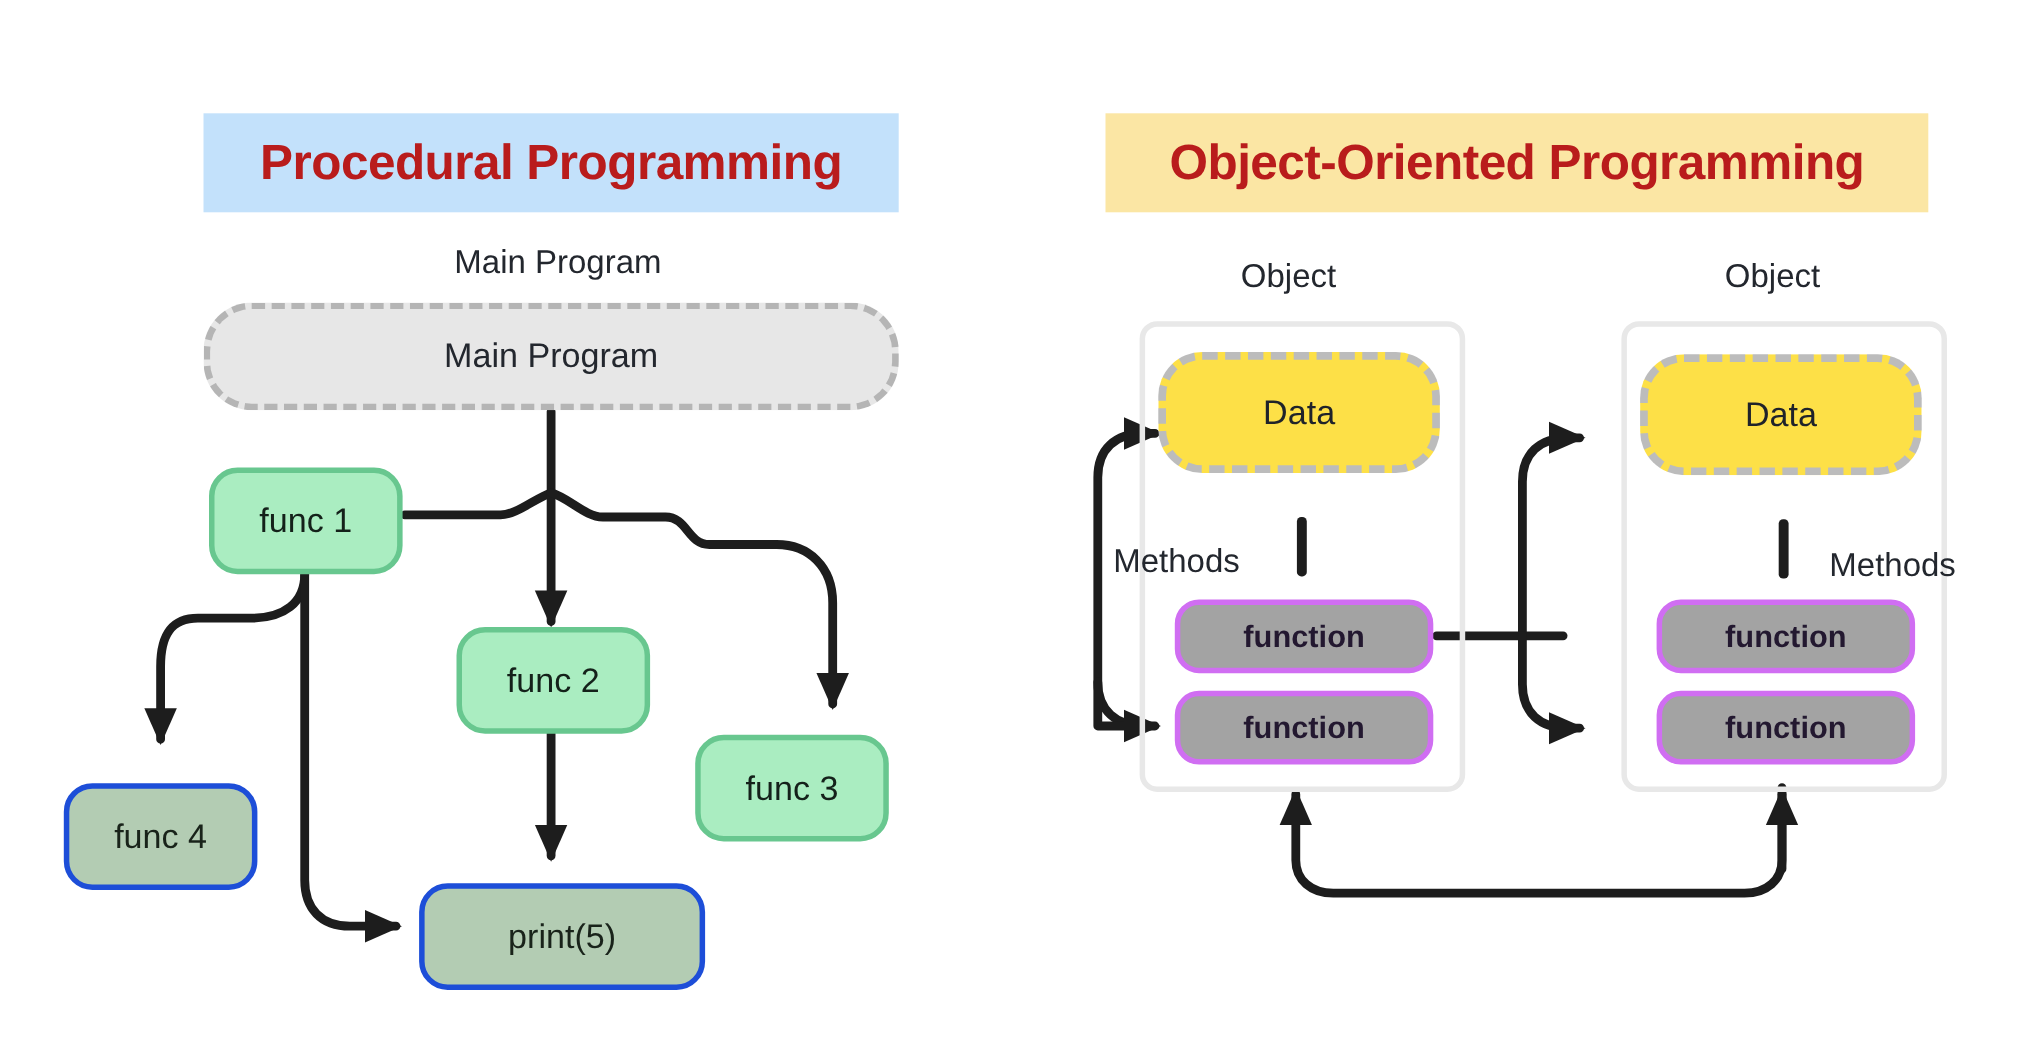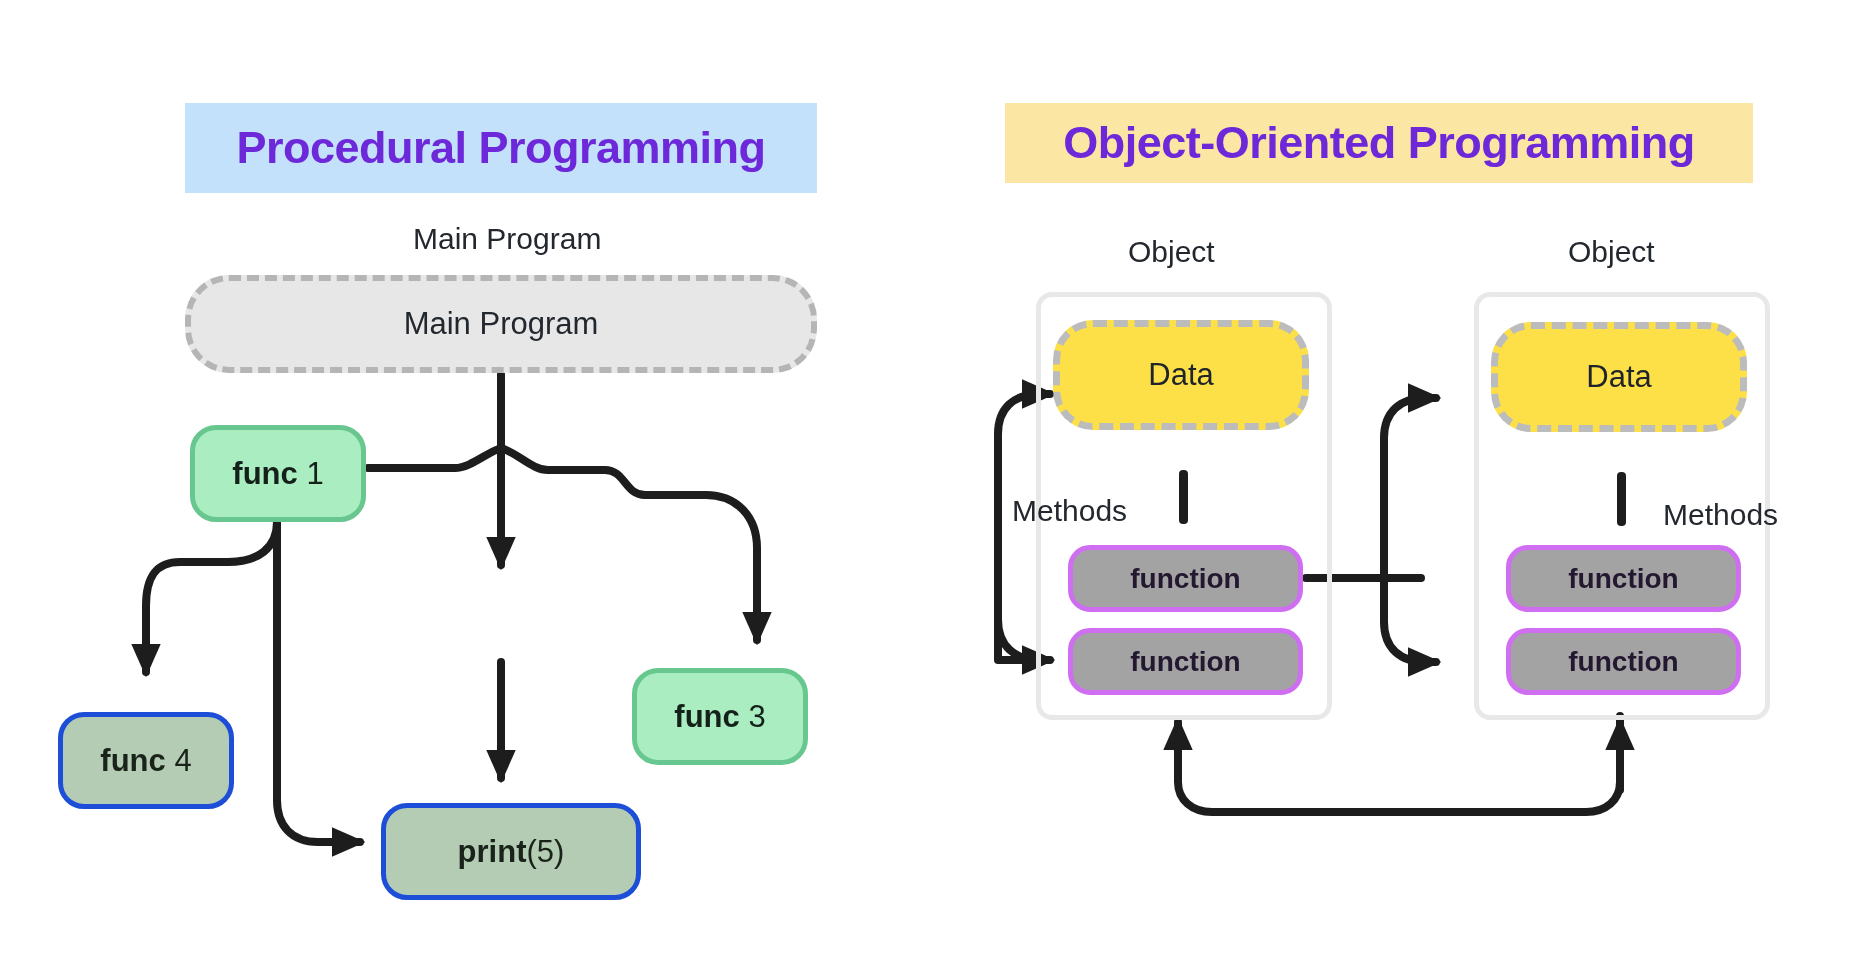--- a/index.html
+++ b/index.html
@@ -23,32 +23,32 @@
   }
 
   
   .banner {
     position: absolute;
     display: flex;
     align-items: center;
     justify-content: center;
     font-weight: bold;
     letter-spacing: -0.5px;
-    color: #6d28d9;
+    color: #b91c1c;
     white-space: nowrap;
   }
   #banner-procedural {
     left: 185px; top: 103px;
     width: 632px; height: 90px;
     background: #c3e1fb;
     font-size: 45px;
   }
   #banner-oop {
     left: 1005px; top: 103px;
-    width: 748px; height: 80px;
+    width: 748px; height: 90px;
     background: #fbe6a4;
     font-size: 45px;
   }
 
   
   .caption {
     position: absolute;
     font-size: 30px;
     color: #23272e;
     white-space: nowrap;
@@ -58,21 +58,21 @@
   
   .node {
     position: absolute;
     display: flex;
     align-items: center;
     justify-content: center;
     box-sizing: border-box;
     white-space: nowrap;
   }
   .node .lbl { pointer-events: none; }
-  .node .lbl b { font-weight: bold; }
+  .node .lbl b { font-weight: normal; }
 
   
   .dashed-gray {
     background: #e7e7e7;
     border: 6px dashed #b5b5b5;
     border-radius: 44px;
     color: #23272e;
   }
 
   
@@ -173,20 +173,23 @@
   <div class="caption" style="left:413px; top:222px;">Main Program</div>
 
   <div class="node dashed-gray" id="node-main-program" style="left:185px; top:275px; width:632px; height:98px; font-size:31px;">
     <span class="lbl">Main Program</span>
   </div>
 
   <div class="node green-bright" id="node-func1" style="left:190px; top:425px; width:176px; height:97px; font-size:31px;">
     <span class="lbl"><b>func</b><span> 1</span></span>
   </div>
 
+  <div class="node green-bright" id="node-func2" style="left:415px; top:570px; width:176px; height:97px; font-size:31px;">
+    <span class="lbl"><b>func</b><span> 2</span></span>
+  </div>
 
   <div class="node green-bright" id="node-func3" style="left:632px; top:668px; width:176px; height:97px; font-size:31px;">
     <span class="lbl"><b>func</b><span> 3</span></span>
   </div>
 
   <div class="node green-muted" id="node-func4" style="left:58px; top:712px; width:176px; height:97px; font-size:31px;">
     <span class="lbl"><b>func</b><span> 4</span></span>
   </div>
 
   <div class="node green-muted" id="node-print5" style="left:369px; top:803px; width:260px; height:97px; font-size:31px;margin-left:12px;">

